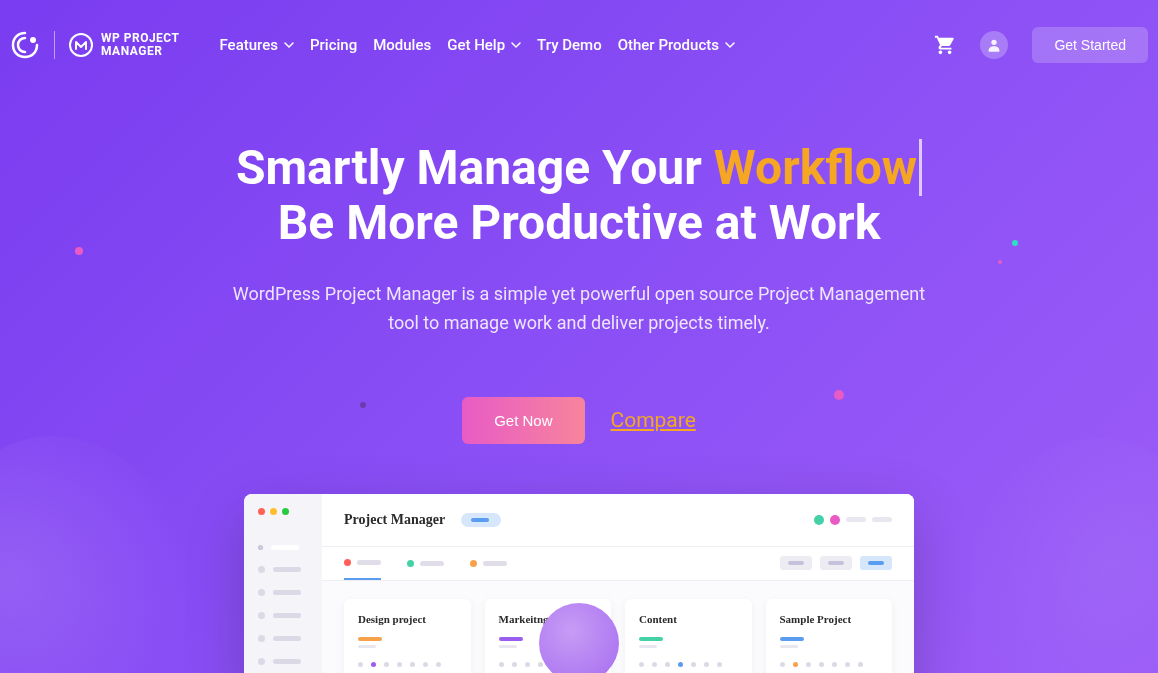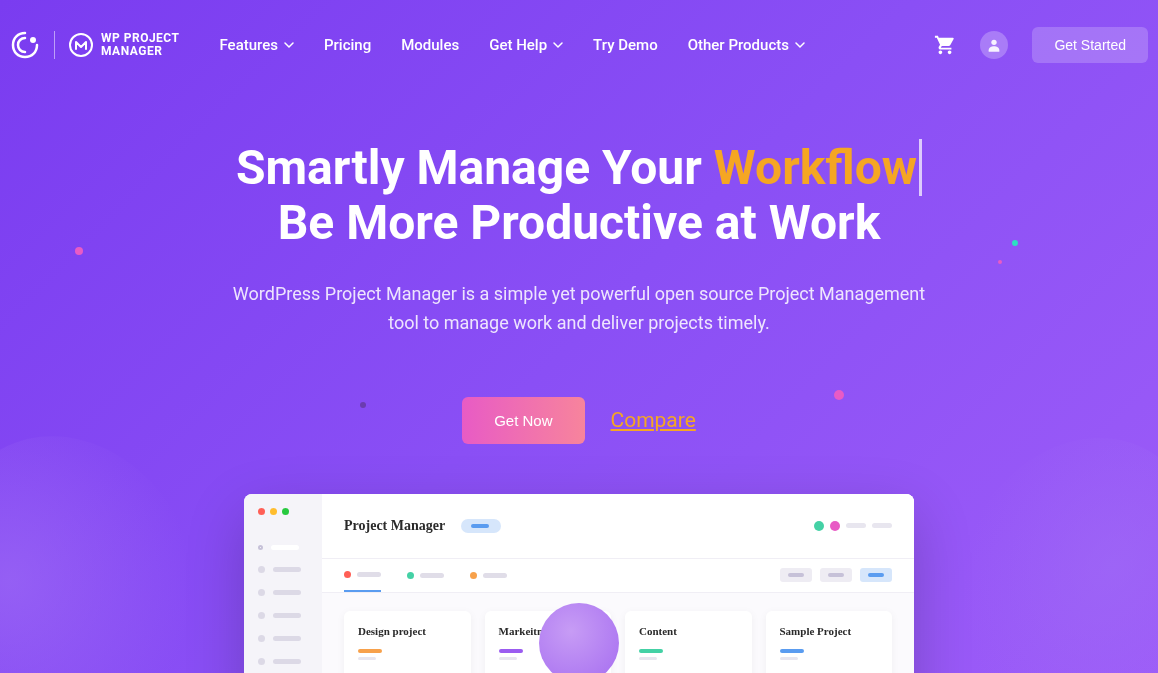--- a/index.html
+++ b/index.html
@@ -46,21 +46,21 @@
 }
 .logo-text {
   color: white;
   font-size: 12px;
   font-weight: 700;
   line-height: 1.1;
   letter-spacing: 0.5px;
 }
 .nav {
   display: flex;
-  gap: 30px;
+  gap: 16px;
   flex: 1;
 }
 .nav-item {
   color: white;
   font-size: 15px;
   font-weight: 500;
   display: flex;
   align-items: center;
   gap: 6px;
   cursor: pointer;
@@ -190,21 +190,21 @@
 .sb-item.active .sb-dot { background: white; border: 2px solid #c6c1d8; width: 5px; height: 5px; }
 .sb-bar { width: 28px; height: 5px; border-radius: 3px; background: #dcd9e6; }
 .sb-item.active .sb-bar { background: white; }
 
 .mockup-main {
   flex: 1;
   background: #fbfafd;
 }
 .mockup-header {
   background: white;
-  padding: 24px 22px;
+  padding: 18px 22px;
   display: flex;
   align-items: center;
   justify-content: space-between;
   border-bottom: 1px solid #f0eef5;
 }
 .mh-left { display: flex; align-items: center; gap: 16px; }
 .mh-title { font-family: 'Times New Roman', serif; font-size: 14px; font-weight: 700; color: #2a2a2a; }
 .mh-badge { width: 40px; height: 14px; background: #d6e6fb; border-radius: 7px; position: relative; }
 .mh-badge::after { content:''; position:absolute; left:10px; top:5px; width:18px; height:4px; background:#5a9cf0; border-radius:2px; }
 .mh-right { display: flex; align-items: center; gap: 6px; }

